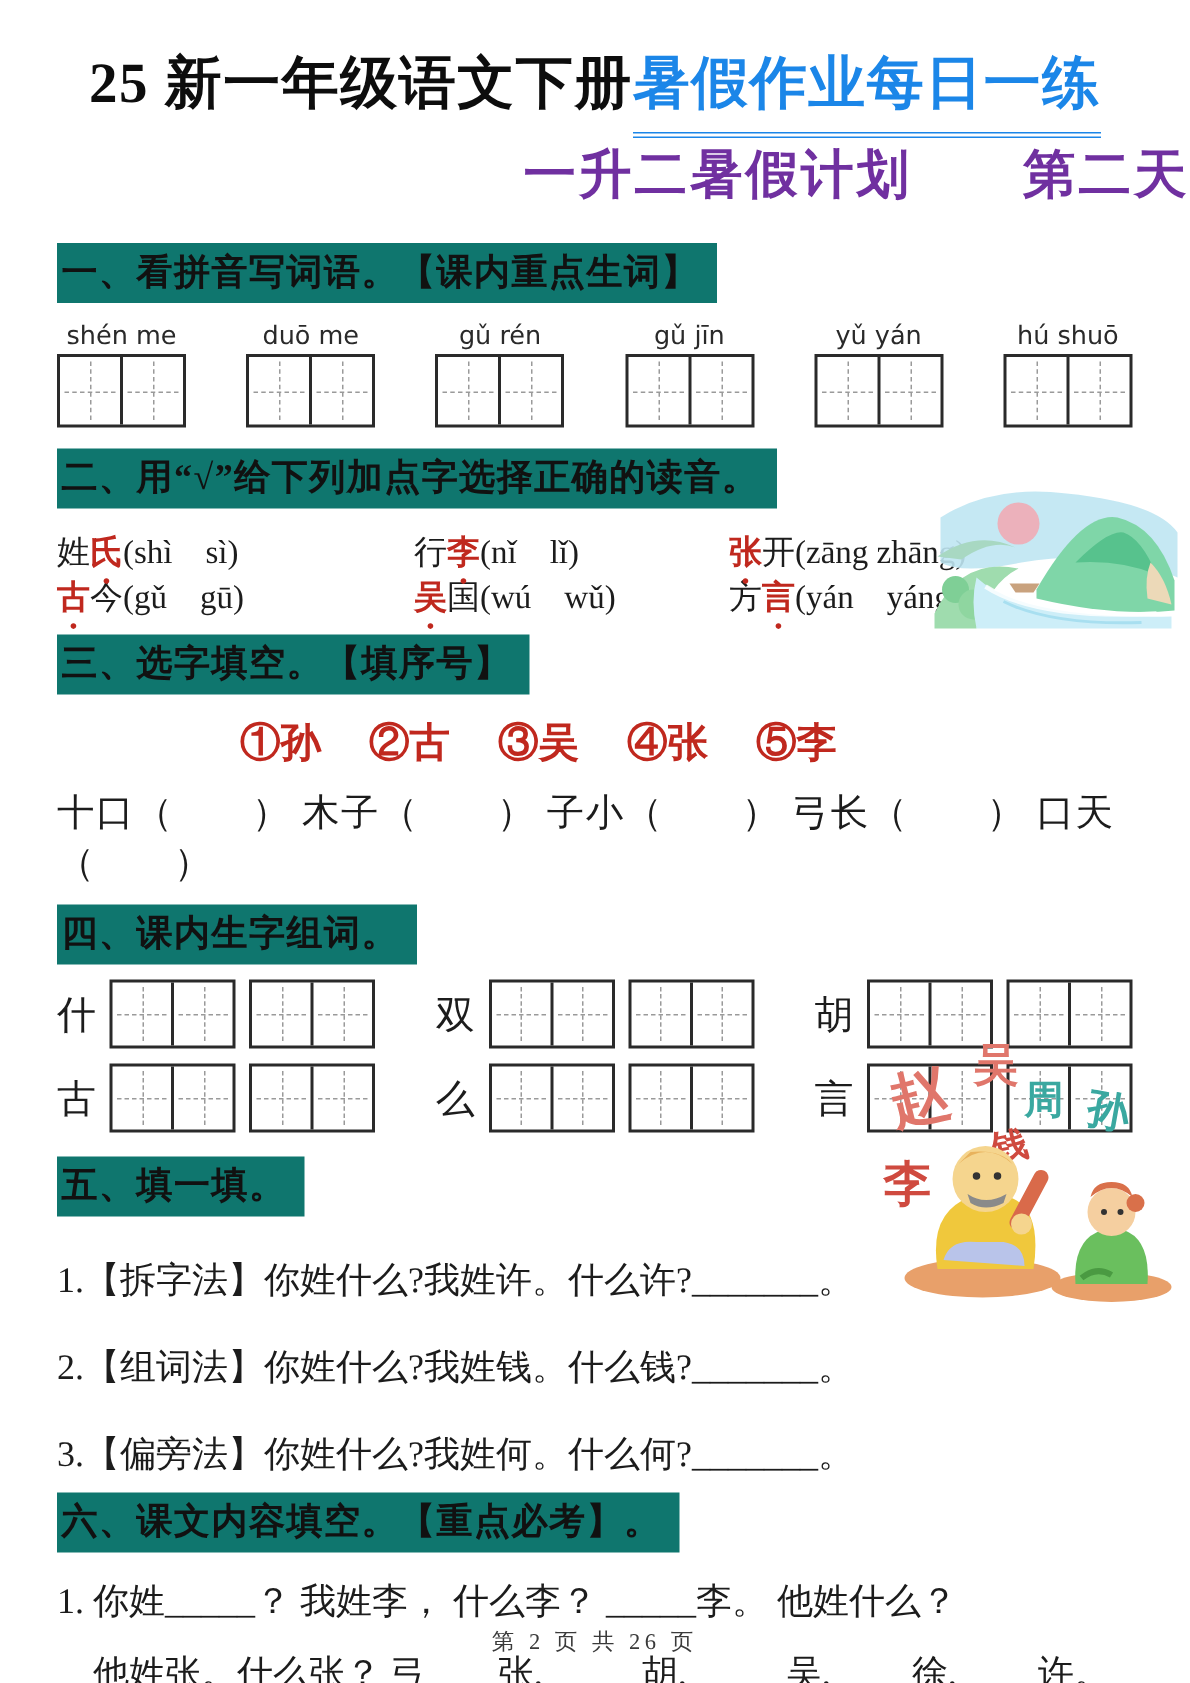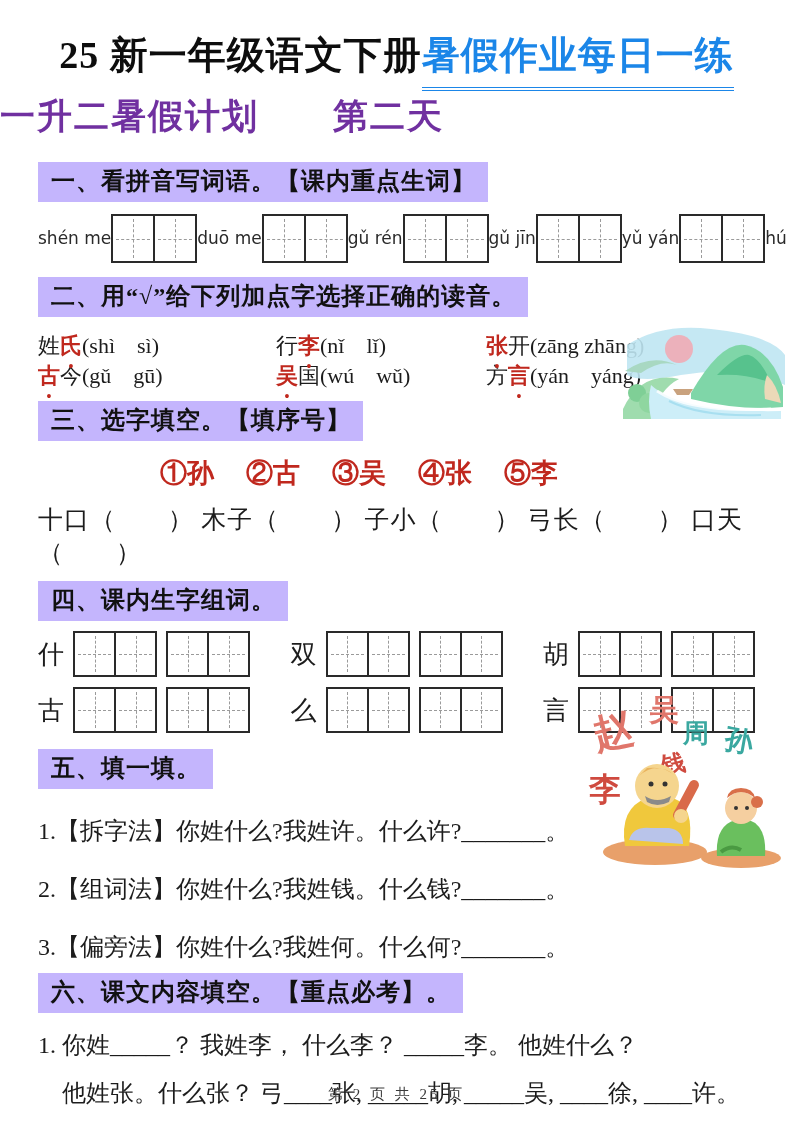--- a/index.html
+++ b/index.html
@@ -22,50 +22,50 @@
     color:#0d0d0d;
     white-space:nowrap;
   }
   .title .blue{
     color:#1b86e8;
     border-bottom:4px double #1b86e8;
     padding-bottom:11px;
   }
   .subtitle{
     margin-top:12px;
-    text-align:left;
+    text-align:right;
     font-size:35px;
     font-weight:900;
     letter-spacing:2px;
     color:#7030a0;
   }
   
   .sec-h{margin:0 0 0 38px;}
   .sec-h .bg{
     display:inline-block;
-    background:#c4b5fd;
-    padding:3px 12px 5px 13px;
+    background:#0f766e;
+    padding:3px 12px 5px 3px;
     font-size:24px;
     font-weight:700;
     color:#111;
     letter-spacing:1px;
   }
   .mt-s1{margin-top:22px;}
   .mt-s2{margin-top:14px;}
   .mt-s3{margin-top:10px;}
   .mt-s4{margin-top:12px;}
   .mt-s5{margin-top:16px;}
   .mt-s6{margin-top:10px;}
   
   .pinyin-row{
     display:flex;
     justify-content:space-between;
     margin:12px 38px 0 38px;
   }
-  .pgroup{display:flex;flex-direction:row;align-items:center;text-align:center;}
+  .pgroup{display:flex;flex-direction:column;align-items:center;text-align:center;}
   .pinyin{
     font-family:"DejaVu Sans","Liberation Sans",sans-serif;
     font-size:17px;
     color:#2a2a2a;
     margin-bottom:2px;
     white-space:nowrap;
   }
   .tian-grid{display:flex;border:2px solid #2a2a2a;background:#fff;}
   .tian-cell{width:40px;height:45px;position:relative;}
   .tian-cell + .tian-cell{border-left:2px solid #2a2a2a;}
@@ -364,15 +364,15 @@
       <circle cx="158" cy="118" r="2" fill="#333"></circle>
       <path d="M132 162 Q142 154 152 160" stroke="#4a9a42" stroke-width="4" fill="none"></path>
     </svg>
   </div>
 
   <div class="sec-h mt-s6"><span class="bg">六、课文内容填空。【重点必考】。</span></div>
 
   <div class="s6-line">1. 你姓_____？ 我姓李， 什么李？ _____李。 他姓什么？</div>
   <div class="s6-line s6-indent">他姓张。什么张？ 弓____张, _____胡, _____吴, ____徐, ____许。</div>
 
-  <div class="footer">第 2 页 共 25 页</div>
+  <div class="footer">第 2 页 共 26 页</div>
 
 </div>
 
 </body></html>

